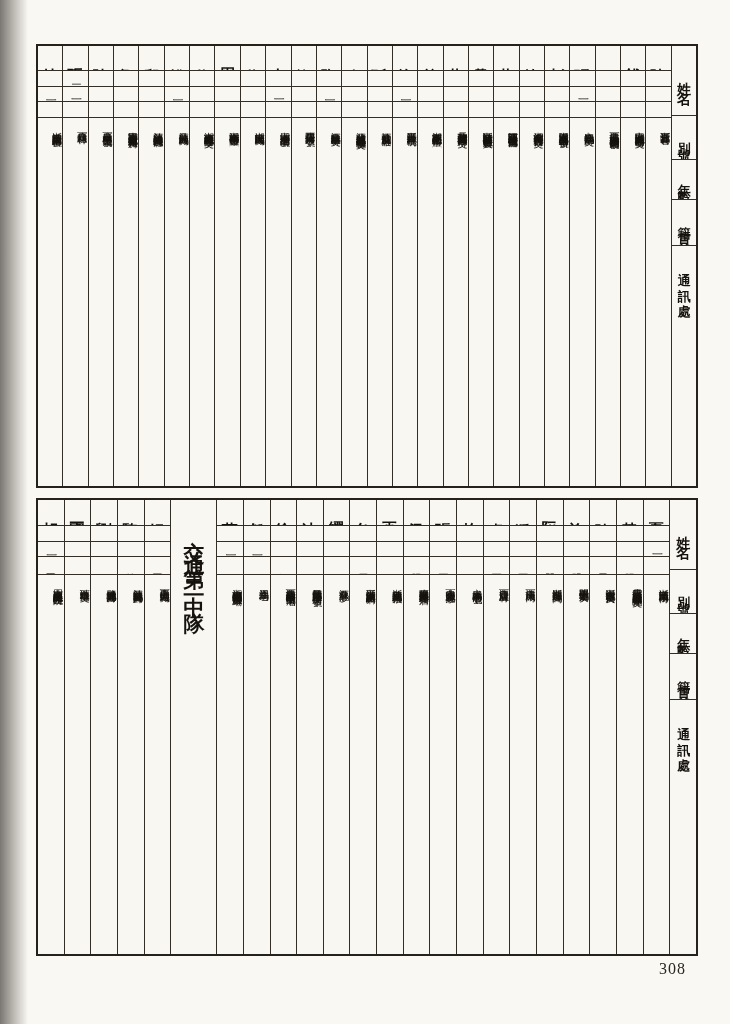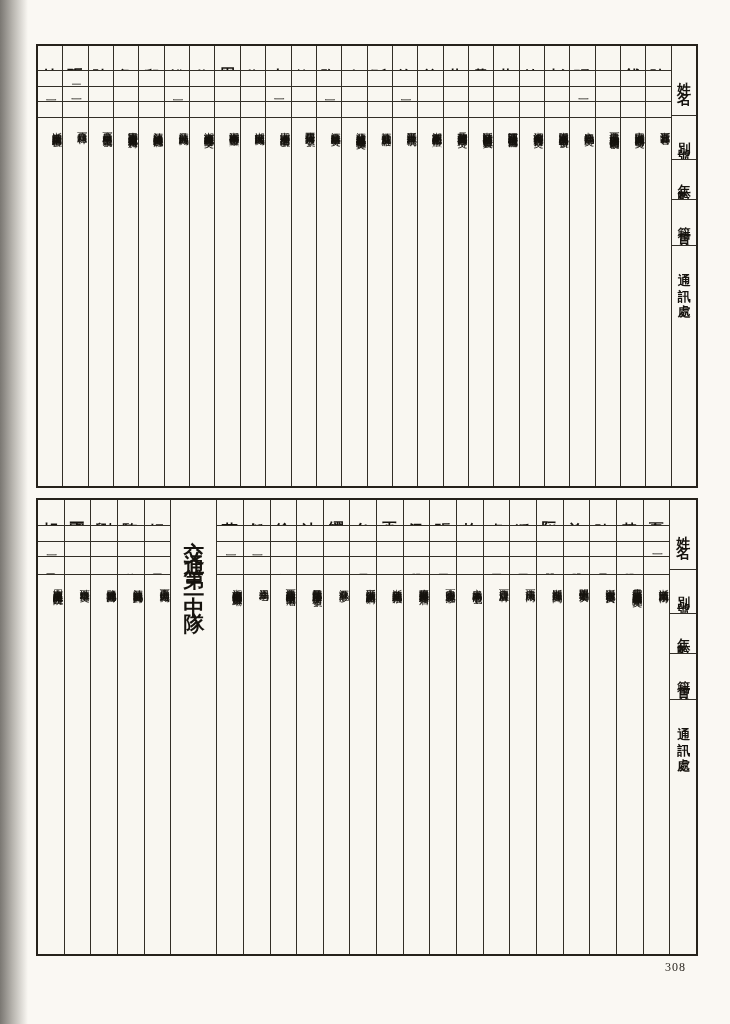--- a/index.html
+++ b/index.html
@@ -63,21 +63,21 @@
   .header-col .cell.address  { align-items: flex-start; justify-content: center; padding-top: 16px; }
   .header-col .address .vtext{ font-size: 13px; letter-spacing: 16px; height: auto; }
   .col.divider .cell {
     flex: 1 1 auto; border-bottom: none;
     align-items: flex-start; justify-content: center;
     padding-top: 24px;
   }
   .col.divider .vtext { font-size: 21px; font-weight: 700; letter-spacing: 14px; }
   .page-number {
     position: absolute; top: 960px; right: 44px;
-    font-size: 12px; letter-spacing: 1px; color: #2a261f;
+    font-size: 16px; letter-spacing: 1px; color: #2a261f;
   }
 </style>
 </head>
 <body>
 
 <div class="gutter-shadow"></div>
 
 <section class="roster-table" id="table-upper">
   <div class="col header-col">
     <div class="cell name">

